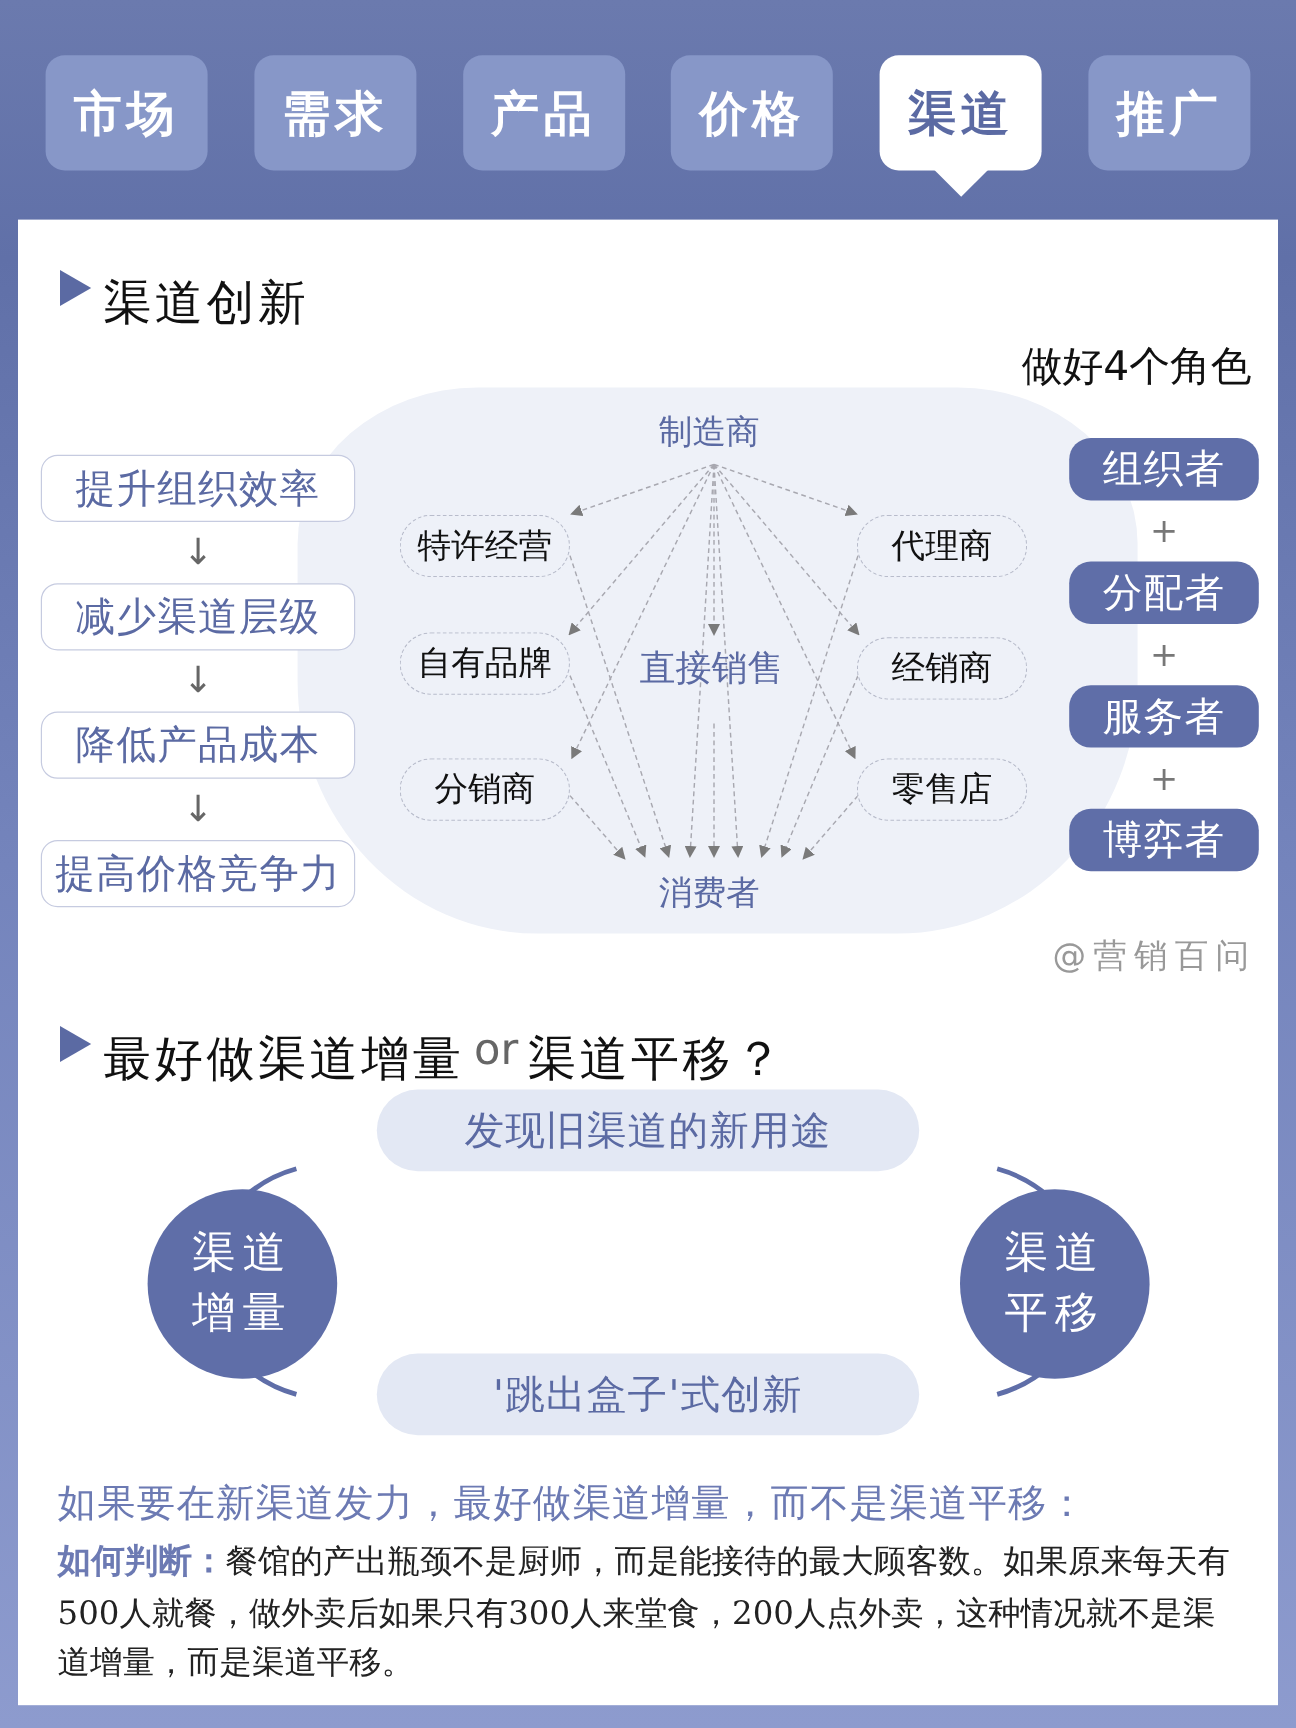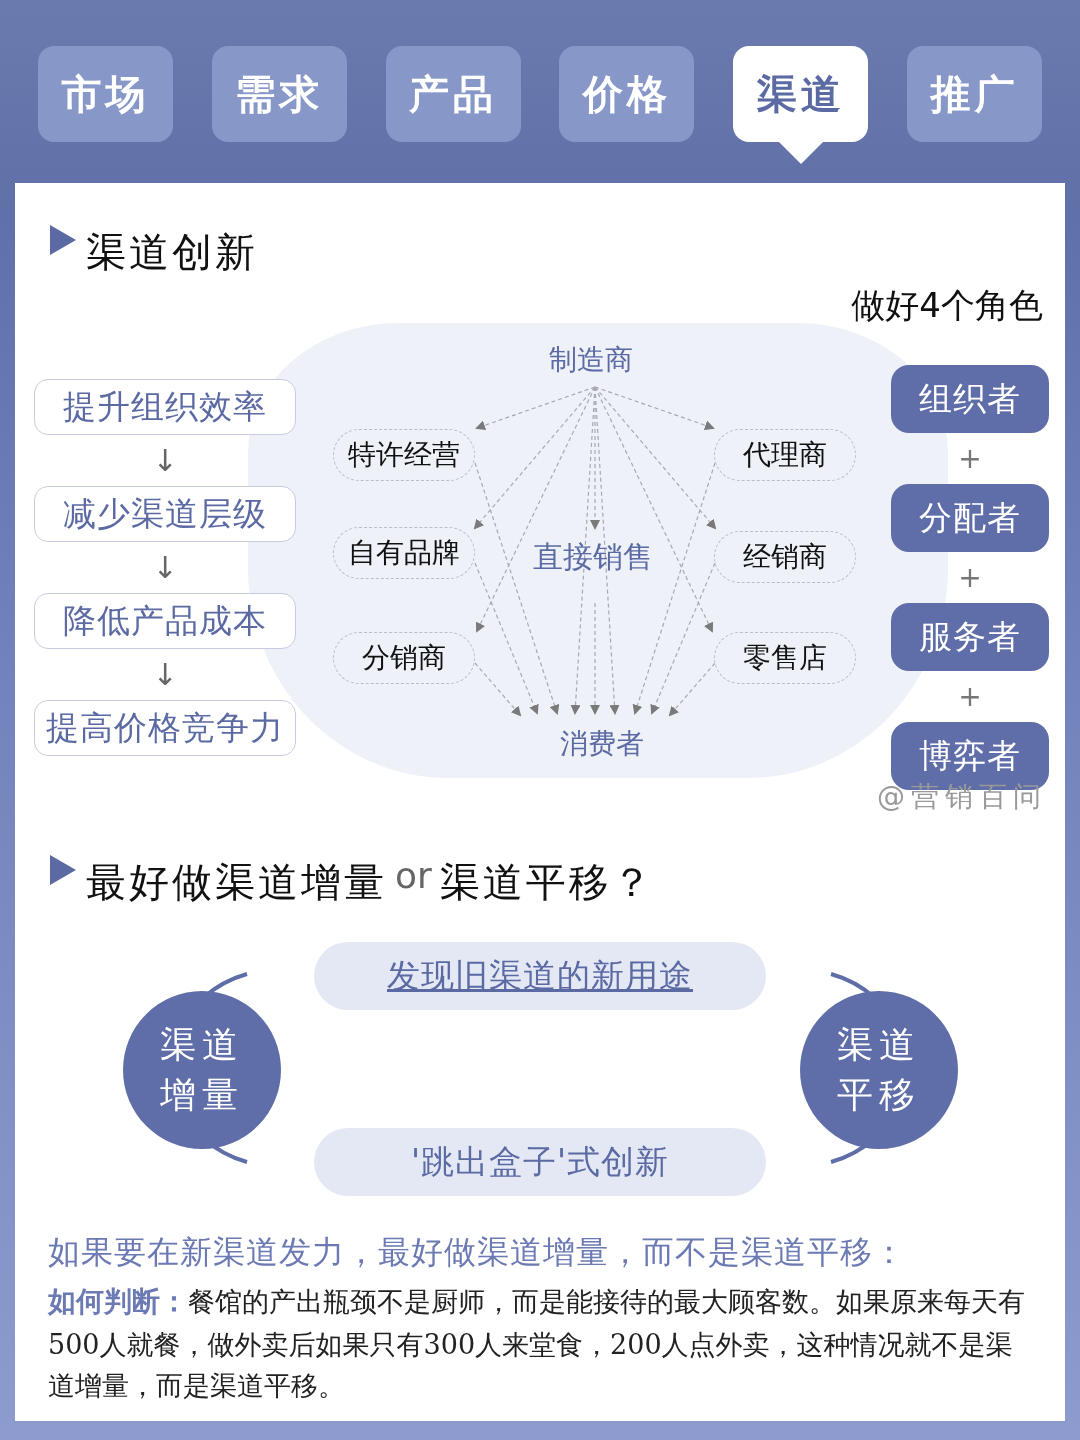--- a/index.html
+++ b/index.html
@@ -35,21 +35,21 @@
     .flow { position: absolute; left: 19px; top: 196px; width: 262px; }
     .flow-box { width: 262px; height: 56px; border: 1.5px solid #c6cbe0; border-radius: 14px; display: flex; align-items: center; justify-content: center; font-size: 33px; color: #5b6aa3; background: #fff; letter-spacing: 1px; }
     .flow-arrow { height: 51px; display: flex; align-items: center; justify-content: center; font-size: 30px; color: #666; }
 
     .node { position: absolute; font-size: 28px; color: #5b6aa3; }
     .pill { position: absolute; width: 142px; height: 52px; border: 1px dashed #b8bccb; border-radius: 26px; display: flex; align-items: center; justify-content: center; font-size: 28px; color: #111; background: #eef1f8; }
 
     .diagram-svg { position: absolute; left: 0; top: 0; }
 
     .roles { position: absolute; left: 876px; top: 182px; width: 158px; }
-    .role { height: 68px; border-radius: 18px; background: #5f6ea8; color: #fff; font-size: 33px; display: flex; align-items: center; justify-content: center; letter-spacing: 1px; }
+    .role { height: 52px; border-radius: 18px; background: #5f6ea8; color: #fff; font-size: 33px; display: flex; align-items: center; justify-content: center; letter-spacing: 1px; }
     .plus { height: 51px; display: flex; align-items: center; justify-content: center; font-size: 28px; color: #777; }
 
     .watermark { position: absolute; right: 18px; top: 595px; font-size: 28px; color: #999; letter-spacing: 6px; }
 
     
     .circle { position: absolute; width: 158px; height: 158px; border-radius: 50%; background: #5f6ea8; color: #fff; display: flex; flex-direction: column; align-items: center; justify-content: center; font-size: 36px; letter-spacing: 6px; line-height: 50px; }
     .bracket { position: absolute; }
     .opt { position: absolute; left: 299px; width: 452px; height: 68px; border-radius: 34px; background: #e3e8f4; color: #5b6aa3; font-size: 33px; display: flex; align-items: center; justify-content: center; letter-spacing: 1px; }
 
     .conclusion { position: absolute; left: 33px; top: 1048px; font-size: 32px; color: #6c7ab3; letter-spacing: 1px; }
@@ -118,21 +118,21 @@
       <line x1="700" y1="380" x2="637" y2="530"></line>
       <line x1="700" y1="480" x2="655" y2="532"></line>
       <line x1="580" y1="204" x2="600" y2="530"></line>
 
       <line x1="580" y1="420" x2="580" y2="530"></line>
     </g>
   </svg>
 
   <div class="node" style="left:534px; top:158px;">制造商</div>
   <div class="node" style="left:518px; top:354px; font-size:30px;">直接销售</div>
-  <div class="node" style="left:534px; top:542px;margin-left:11px;">消费者</div>
+  <div class="node" style="left:534px; top:542px;">消费者</div>
 
   <div class="pill" style="left:318px; top:246px;">特许经营</div>
   <div class="pill" style="left:318px; top:344px;">自有品牌</div>
   <div class="pill" style="left:318px; top:449px;">分销商</div>
   <div class="pill" style="left:699px; top:246px;">代理商</div>
   <div class="pill" style="left:699px; top:348px;">经销商</div>
   <div class="pill" style="left:699px; top:449px;">零售店</div>
 
   <div class="flow">
     <div class="flow-box">提升组织效率</div>
@@ -174,21 +174,21 @@
 
   <div class="circle" style="left:108px; top:808px;">
     <span>渠道</span>
     <span>增量</span>
   </div>
   <div class="circle" style="left:785px; top:808px;">
     <span>渠道</span>
     <span>平移</span>
   </div>
 
-  <div class="opt" style="top:759px;text-decoration:underline;">发现旧渠道的新用途</div>
+  <div class="opt" style="top:725px;">发现旧渠道的新用途</div>
   <div class="opt" style="top:945px;">'跳出盒子'式创新</div>
 
   <div class="conclusion">如果要在新渠道发力，最好做渠道增量，而不是渠道平移：</div>
 
   <div class="body-text">
     <span class="lead">如何判断：</span><span>餐馆的产出瓶颈不是厨师，而是能接待的最大顾客数。如果原来每天有500人就餐，做外卖后如果只有300人来堂食，200人点外卖，这种情况就不是渠道增量，而是渠道平移。</span>
   </div>
 </div>
 
 </body></html>

